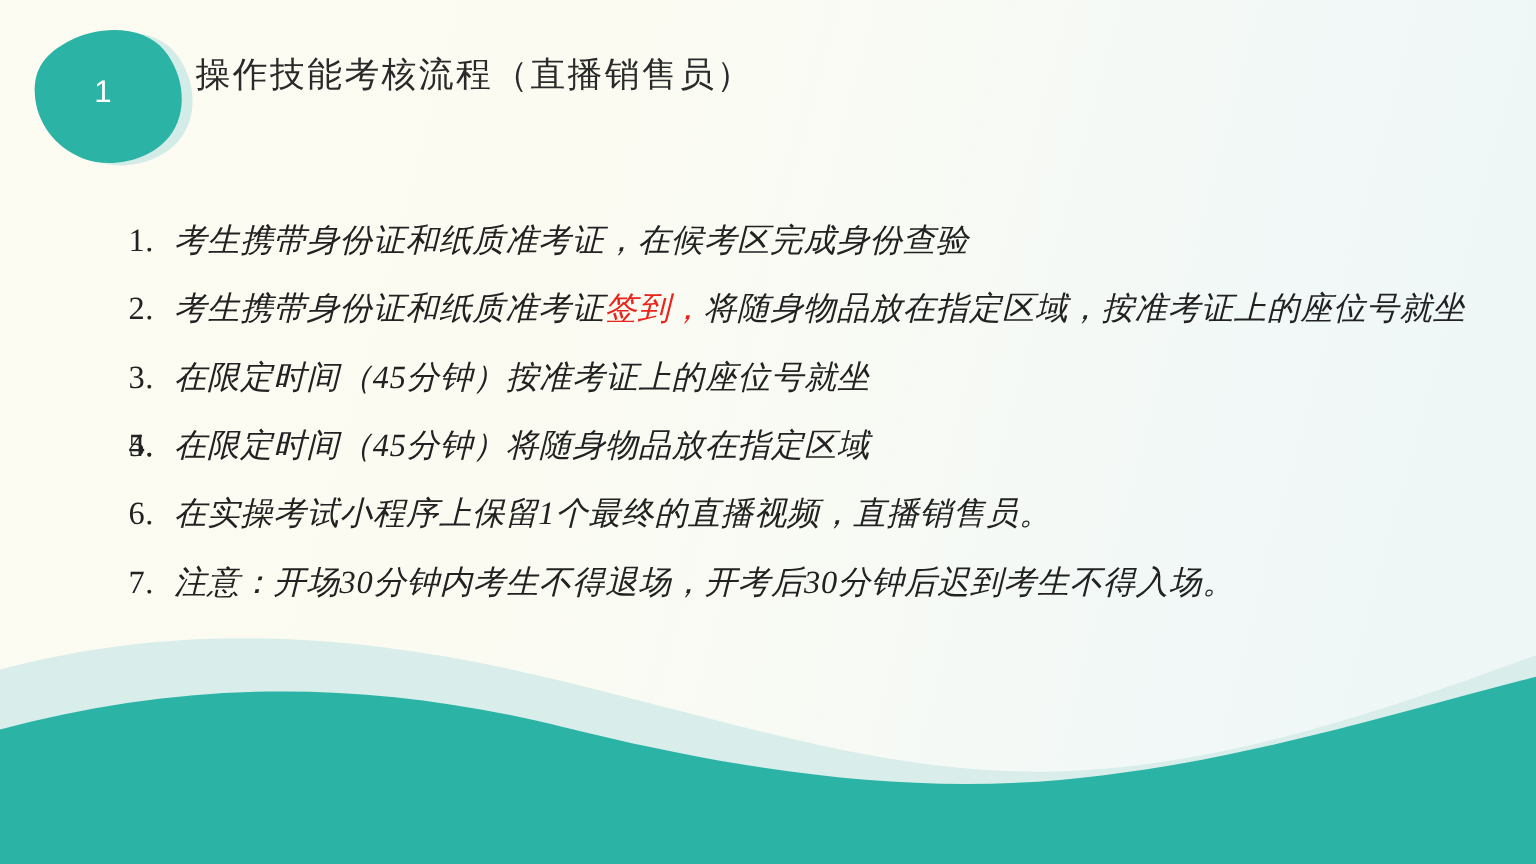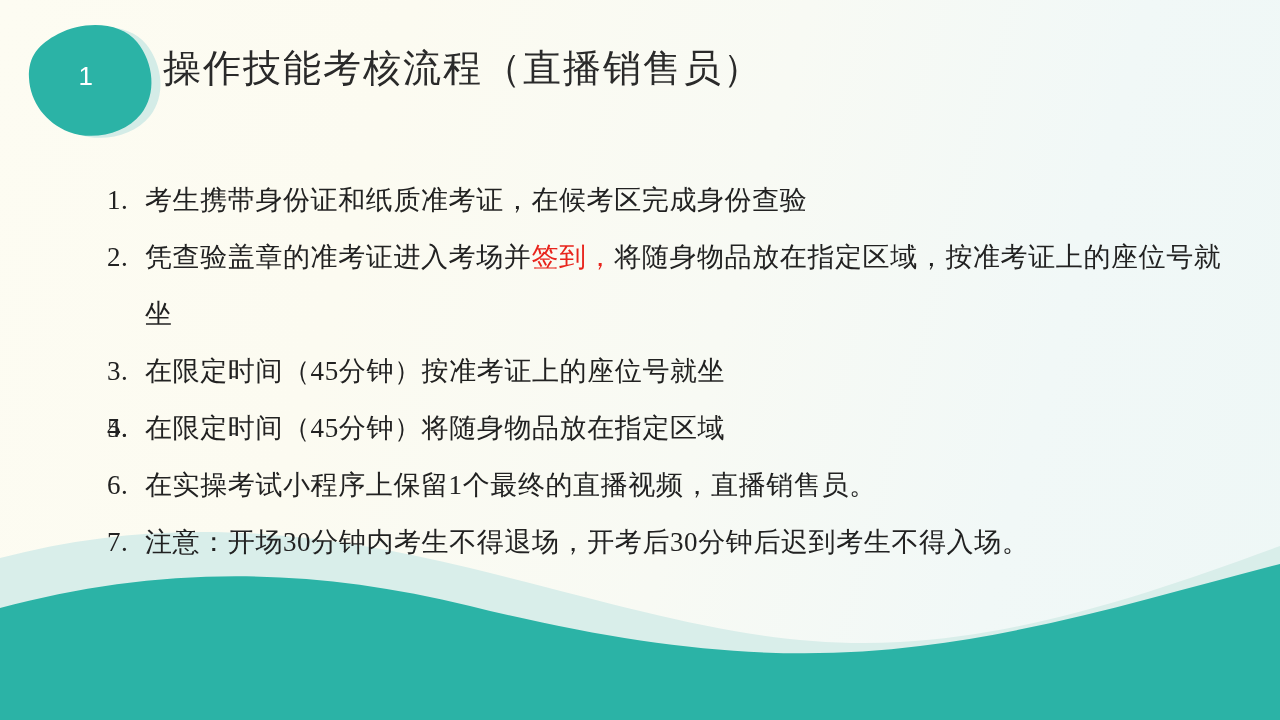--- a/index.html
+++ b/index.html
@@ -65,21 +65,21 @@
     letter-spacing: 0.5px;
     padding-right: 22px;
     padding-bottom: 8px;
     box-sizing: border-box;
   }
 
   #slide-title {
     position: absolute;
     left: 163px;
     top: 48px;
-    font-size: 38px;
+    font-size: 29px;
     line-height: 1.1;
     color: #2a2a2a;
     letter-spacing: 2px;
     white-space: nowrap;
     font-family: "Liberation Serif", "DejaVu Serif", serif;
   }
 
   
   #steps-list {
     position: absolute;
@@ -107,21 +107,21 @@
     left: 2px;
     top: 0;
     width: 34px;
     text-align: left;
     font-size: 27px;
     line-height: 57px;
     color: #222222;
     font-family: "Liberation Serif", "DejaVu Serif", serif;
   }
 
-  .step-text { display: inline; }
+  .step-text { display: inline; font-style: italic; }
   .hl-red { color: #e8241c; }
 </style>
 </head>
 <body>
 
 <div id="slide">
 
   <div class="wave-layer">
     <svg width="1280" height="200" viewBox="0 0 1280 200" preserveAspectRatio="none">
       <path fill="#d9eeea" d="M0,38 C150,-2 300,6 470,48 C640,90 760,130 900,122 C1030,115 1160,70 1280,26 L1280,200 L0,200 Z"></path>
@@ -137,21 +137,21 @@
         <path fill="#2bb3a6" d="M36,16 C63,2 99,4 115,24 C132,45 135,76 119,96 C103,116 71,123 47,114 C24,105 8,84 7,60 C6,38 17,26 36,16 Z"></path>
       </svg>
       <div id="badge-number">1</div>
     </div>
 
     <div id="slide-title">操作技能考核流程（直播销售员）</div>
   </div>
 
   <ol id="steps-list">
       <li class="step-item"><span class="step-num">1.</span><span class="step-text"><span>考生携带身份证和纸质准考证，在候考区完成身份查验</span></span></li>
-      <li class="step-item"><span class="step-num">2.</span><span class="step-text"><span>凭查验盖章的准考证进入考场并</span><span class="hl-red">签到，</span><span>将随身物品放在指定区域，按准考证上的座位号就坐</span></span></li>
+      <li class="step-item"><span class="step-num">2.</span><span class="step-text"><span>考生携带身份证和纸质准考证</span><span class="hl-red">签到，</span><span>将随身物品放在指定区域，按准考证上的座位号就坐</span></span></li>
       <li class="step-item"><span class="step-num">3.</span><span class="step-text"><span>在限定时间（45分钟）按准考证上的座位号就坐</span></span></li>
       <li class="step-item"><span class="step-num">4.</span></li>
       <li class="step-item"><span class="step-num">5.</span><span class="step-text"><span>在限定时间（45分钟）将随身物品放在指定区域</span></span></li>
       <li class="step-item"><span class="step-num">6.</span><span class="step-text"><span>在实操考试小程序上保留1个最终的直播视频，直播销售员。</span></span></li>
       <li class="step-item"><span class="step-num">7.</span><span class="step-text"><span>注意：开场30分钟内考生不得退场，开考后30分钟后迟到考生不得入场。</span></span></li>
     </ol>
 
 </div>
 
 </body></html>

